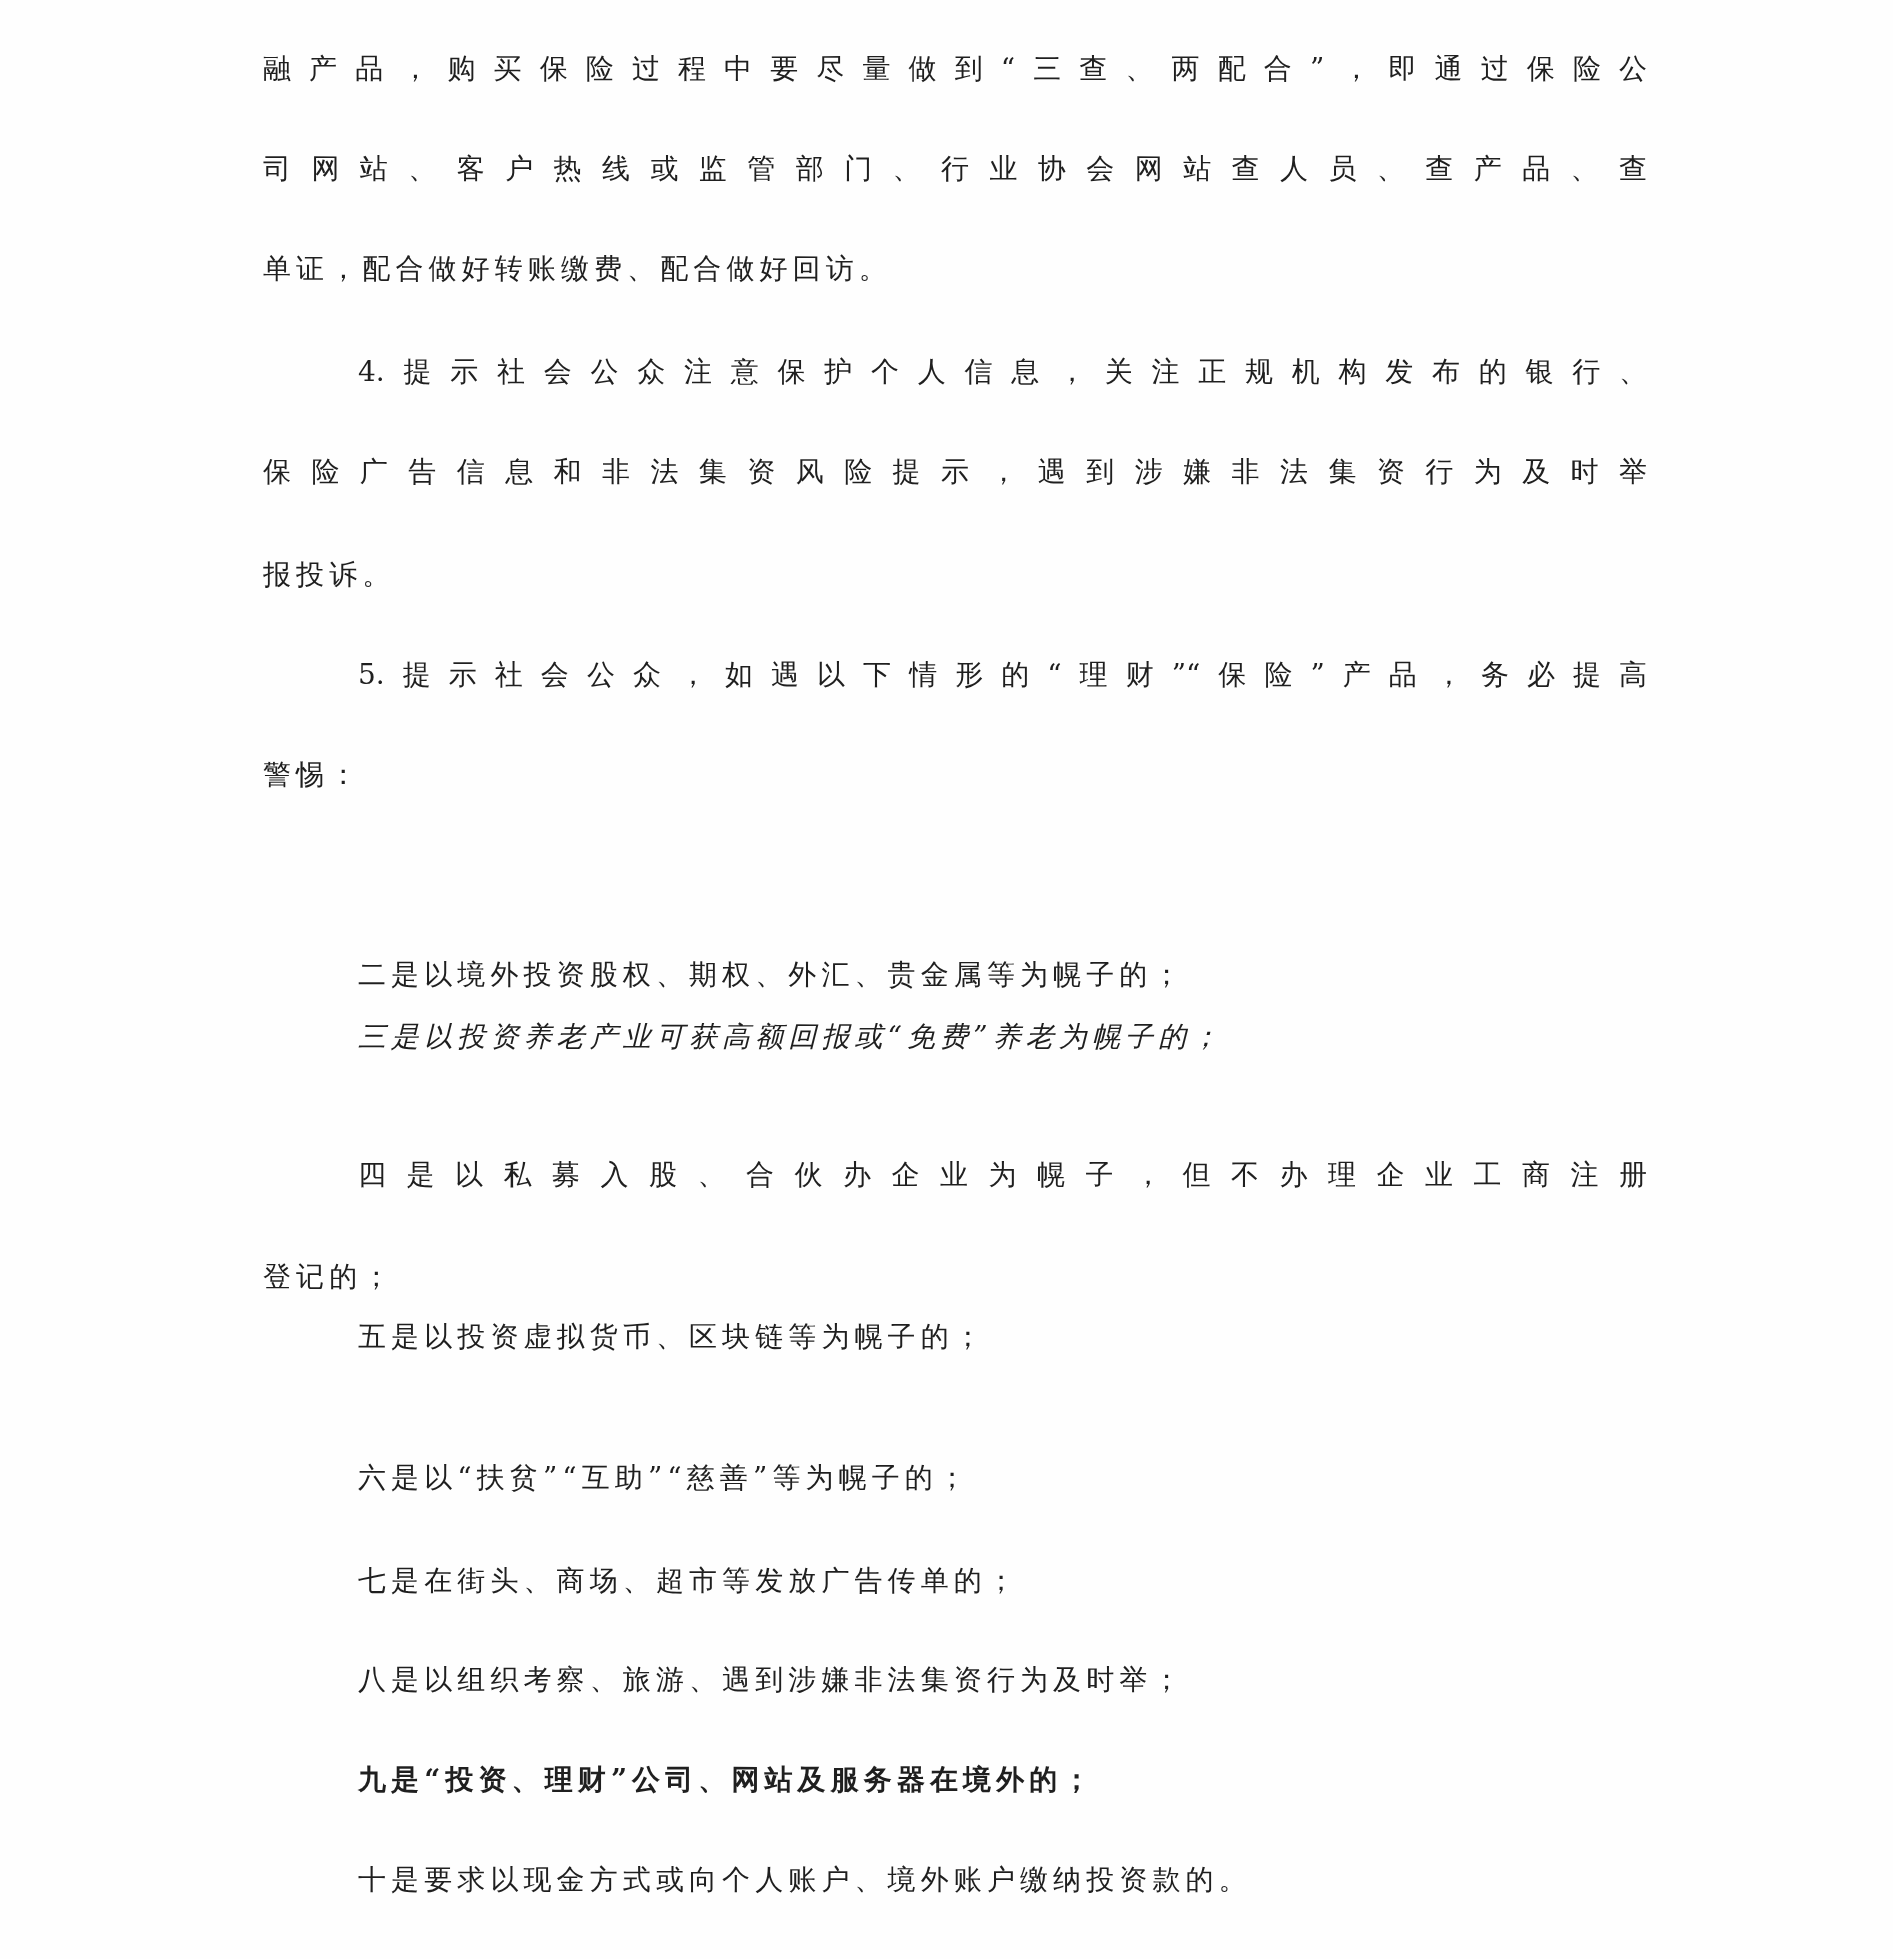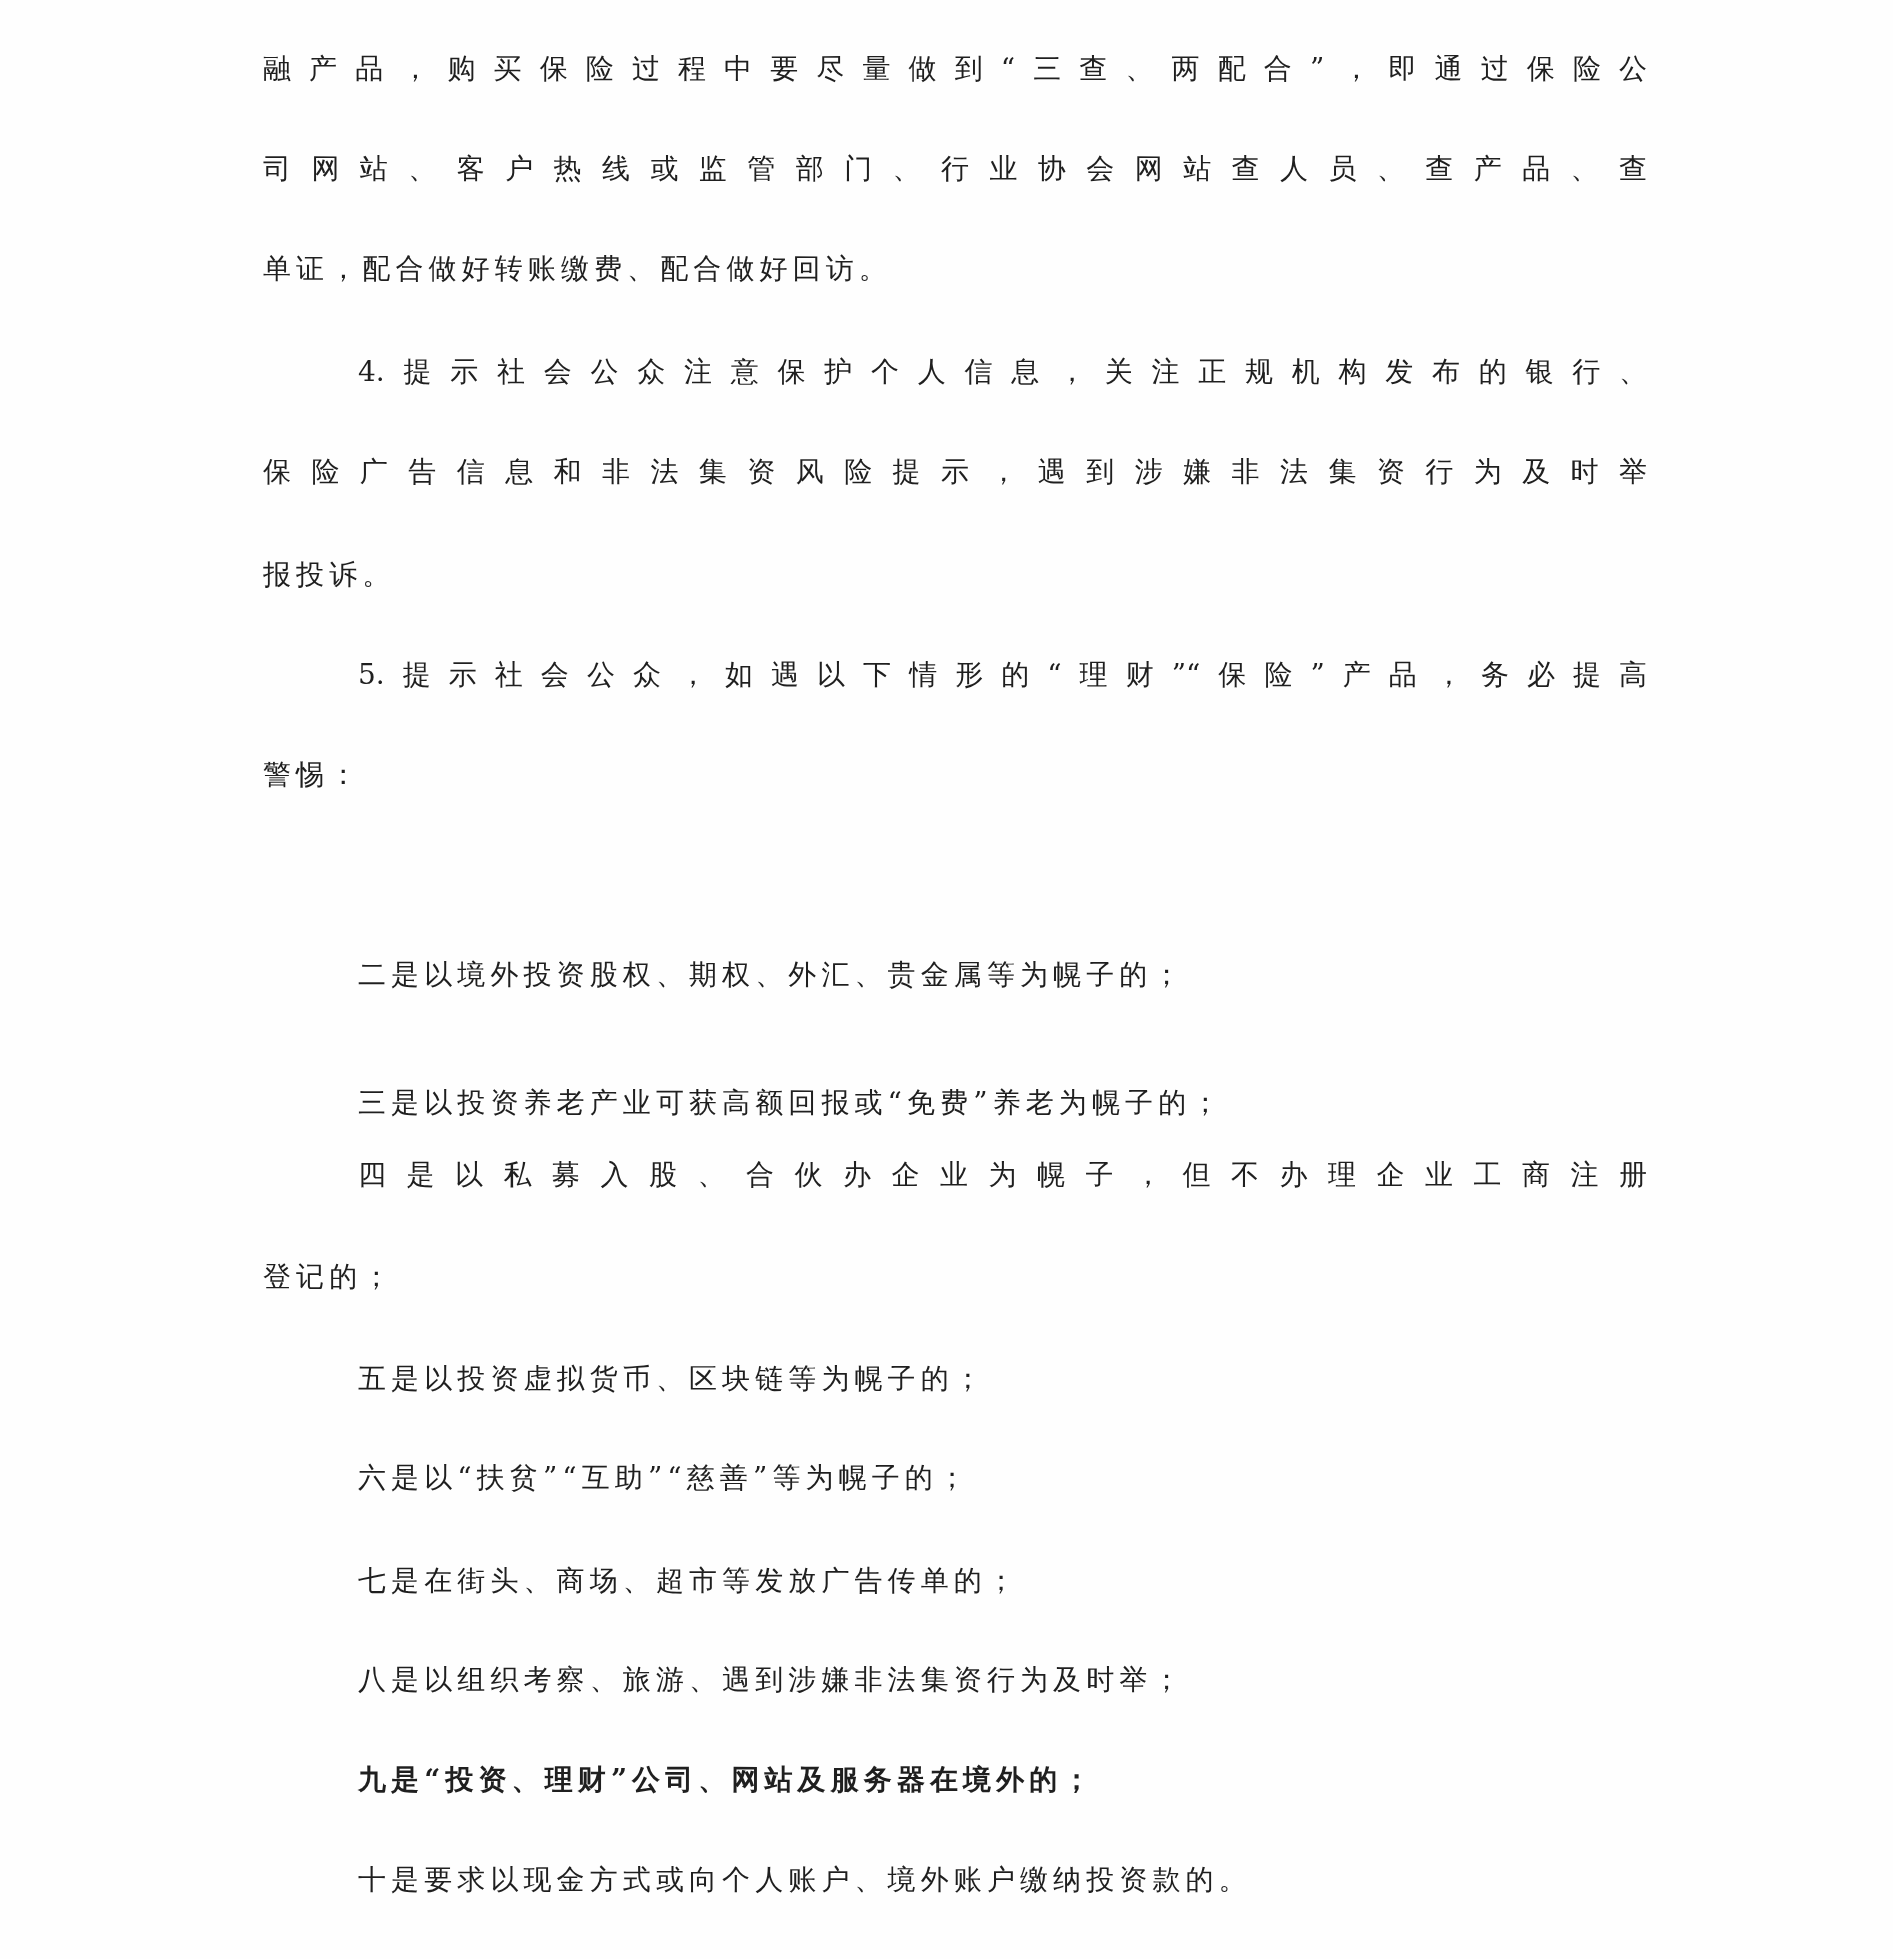--- a/index.html
+++ b/index.html
@@ -46,24 +46,24 @@
   <div class="line" style="top:241px;">单证，配合做好转账缴费、配合做好回访。</div>
 
   <div class="line indent justify" style="top:344px;">4.提示社会公众注意保护个人信息，关注正规机构发布的银行、</div>
   <div class="line justify" style="top:444px;">保险广告信息和非法集资风险提示，遇到涉嫌非法集资行为及时举</div>
   <div class="line" style="top:547px;">报投诉。</div>
 
   <div class="line indent justify" style="top:647px;">5.提示社会公众，如遇以下情形的“理财”“保险”产品，务必提高</div>
   <div class="line" style="top:747px;">警惕：</div>
 
   <div class="line indent" style="top:947px;">二是以境外投资股权、期权、外汇、贵金属等为幌子的；</div>
-  <div class="line indent" style="top:1075px;">三是以投资养老产业可获高额回报或“免费”养老为幌子的；</div>
+  <div class="line indent" style="top:1009px;font-style:italic;">三是以投资养老产业可获高额回报或“免费”养老为幌子的；</div>
   <div class="line indent justify" style="top:1147px;">四是以私募入股、合伙办企业为幌子，但不办理企业工商注册</div>
   <div class="line" style="top:1249px;">登记的；</div>
-  <div class="line indent" style="top:1351px;">五是以投资虚拟货币、区块链等为幌子的；</div>
+  <div class="line indent" style="top:1309px;">五是以投资虚拟货币、区块链等为幌子的；</div>
   <div class="line indent" style="top:1450px;">六是以“扶贫”“互助”“慈善”等为幌子的；</div>
   <div class="line indent" style="top:1553px;">七是在街头、商场、超市等发放广告传单的；</div>
   <div class="line indent" style="top:1652px;">八是以组织考察、旅游、遇到涉嫌非法集资行为及时举；</div>
   <div class="line indent" style="top:1752px;font-weight:bold;">九是“投资、理财”公司、网站及服务器在境外的；</div>
   <div class="line indent" style="top:1852px;">十是要求以现金方式或向个人账户、境外账户缴纳投资款的。</div>
 
 </div>
 
 
 </body></html>

